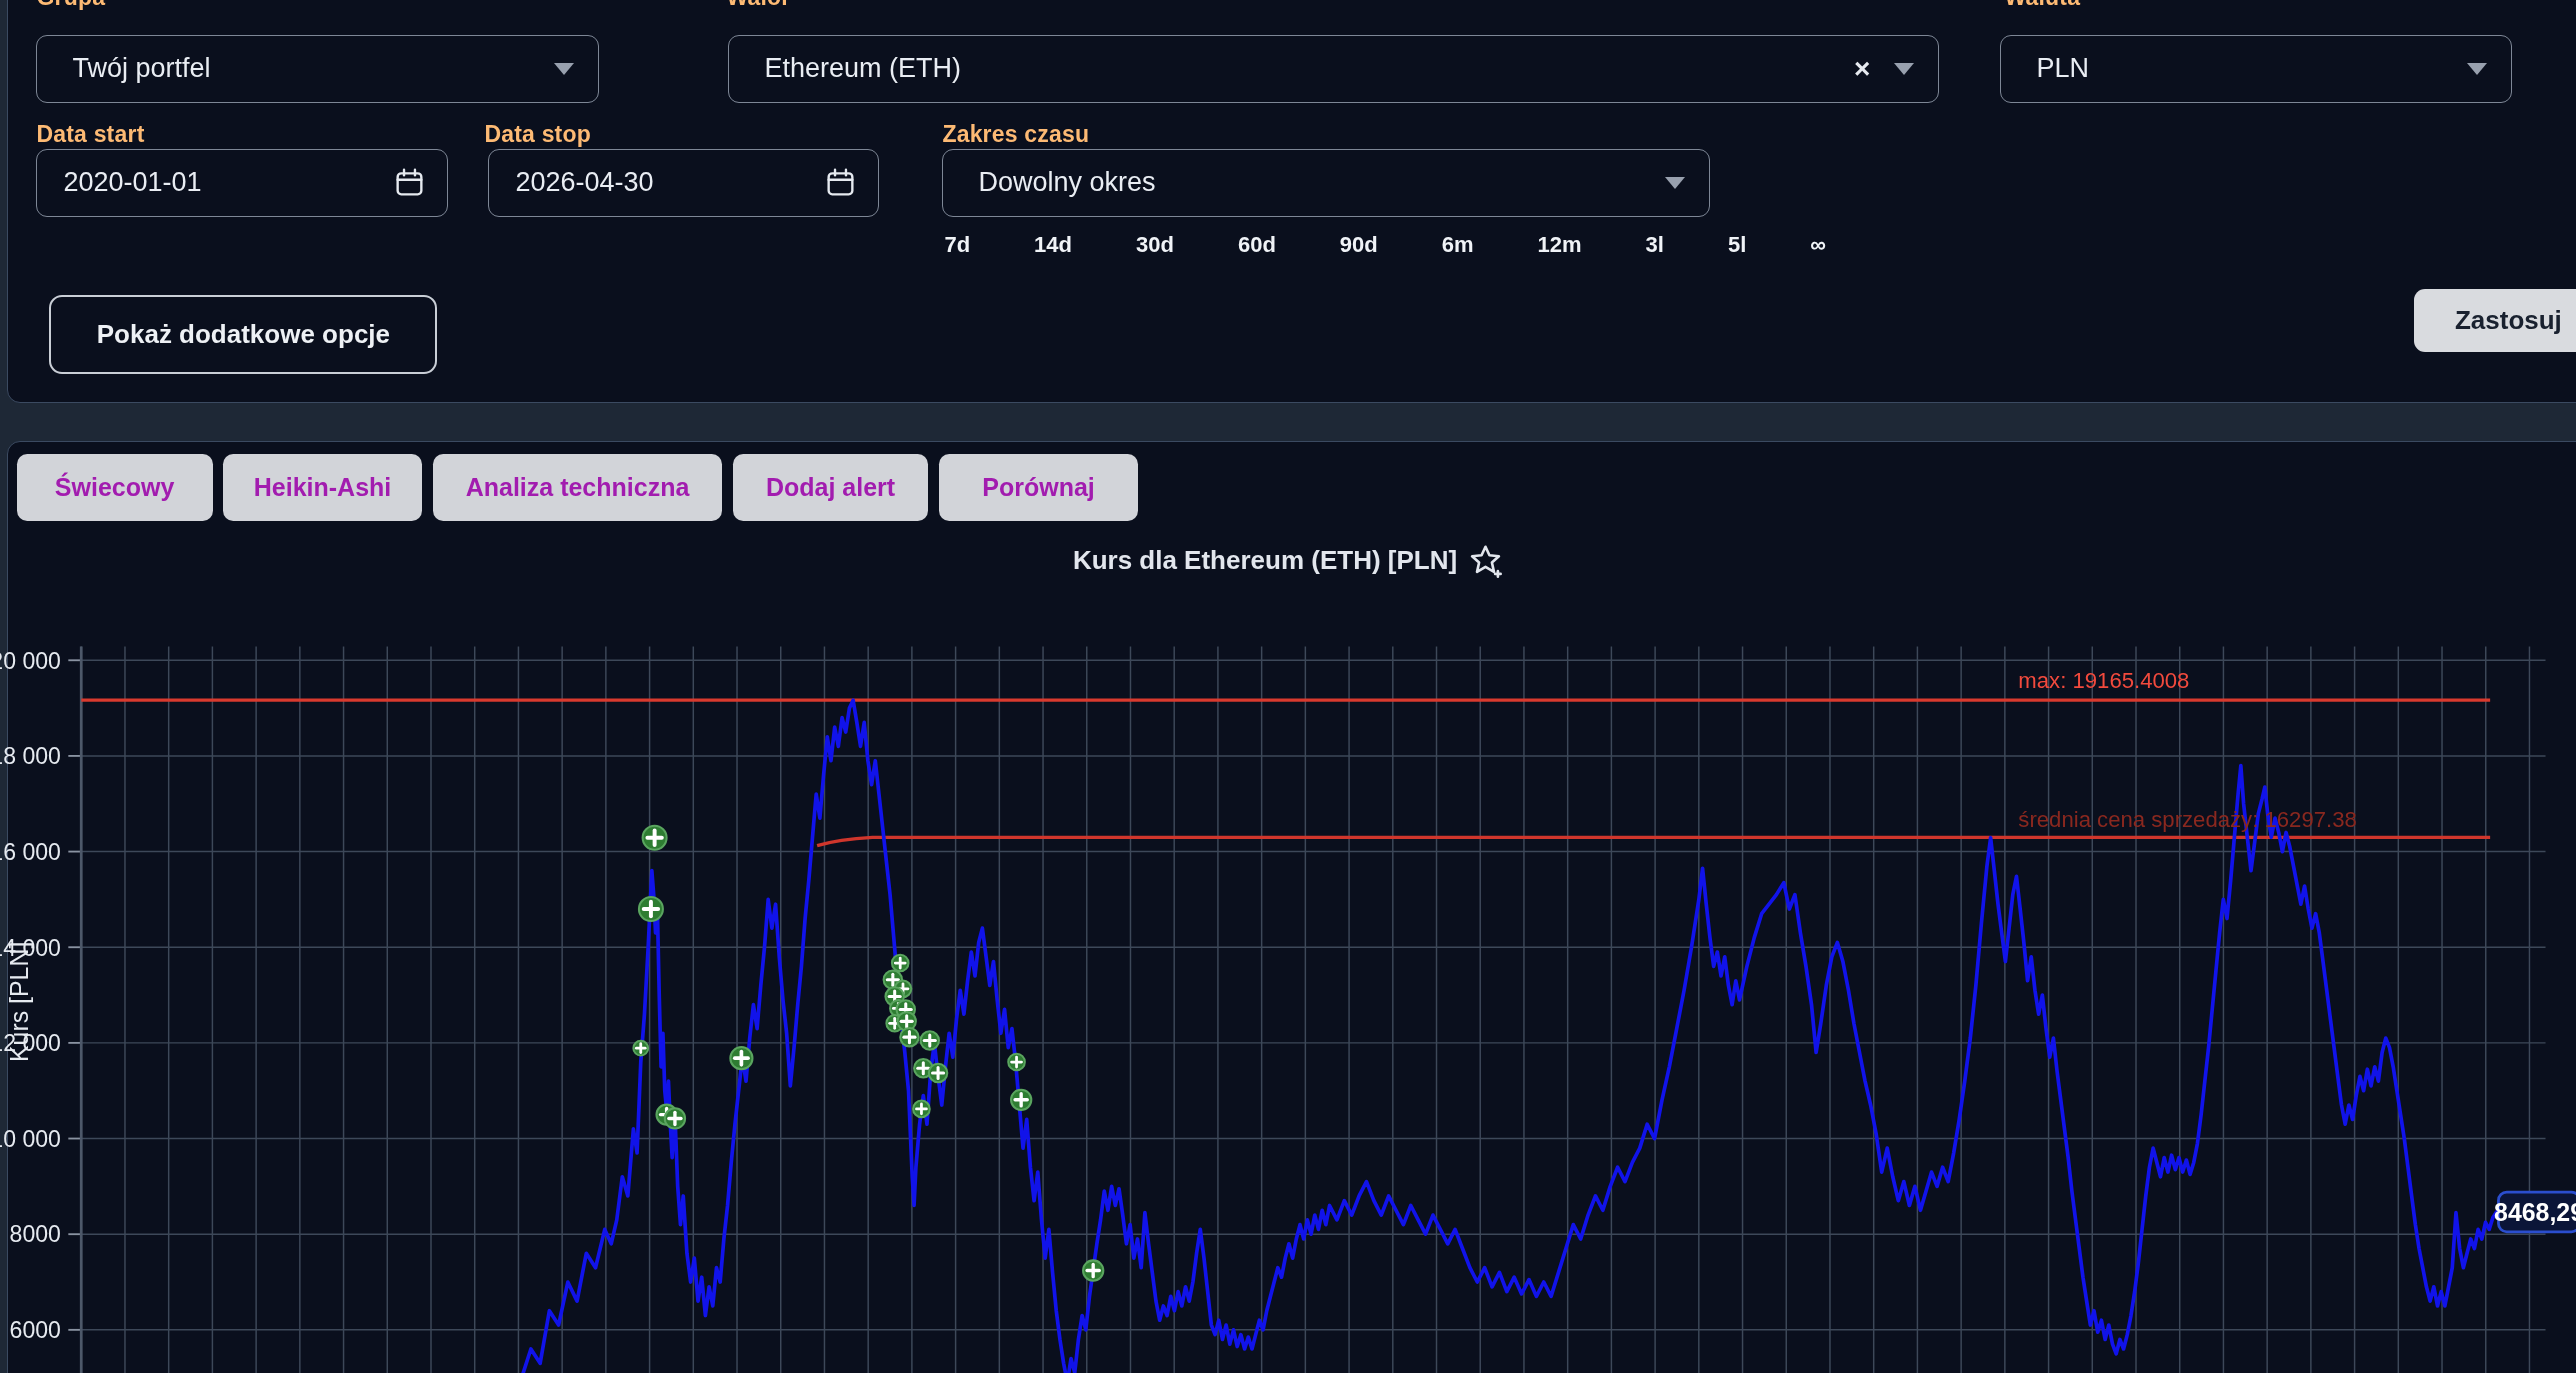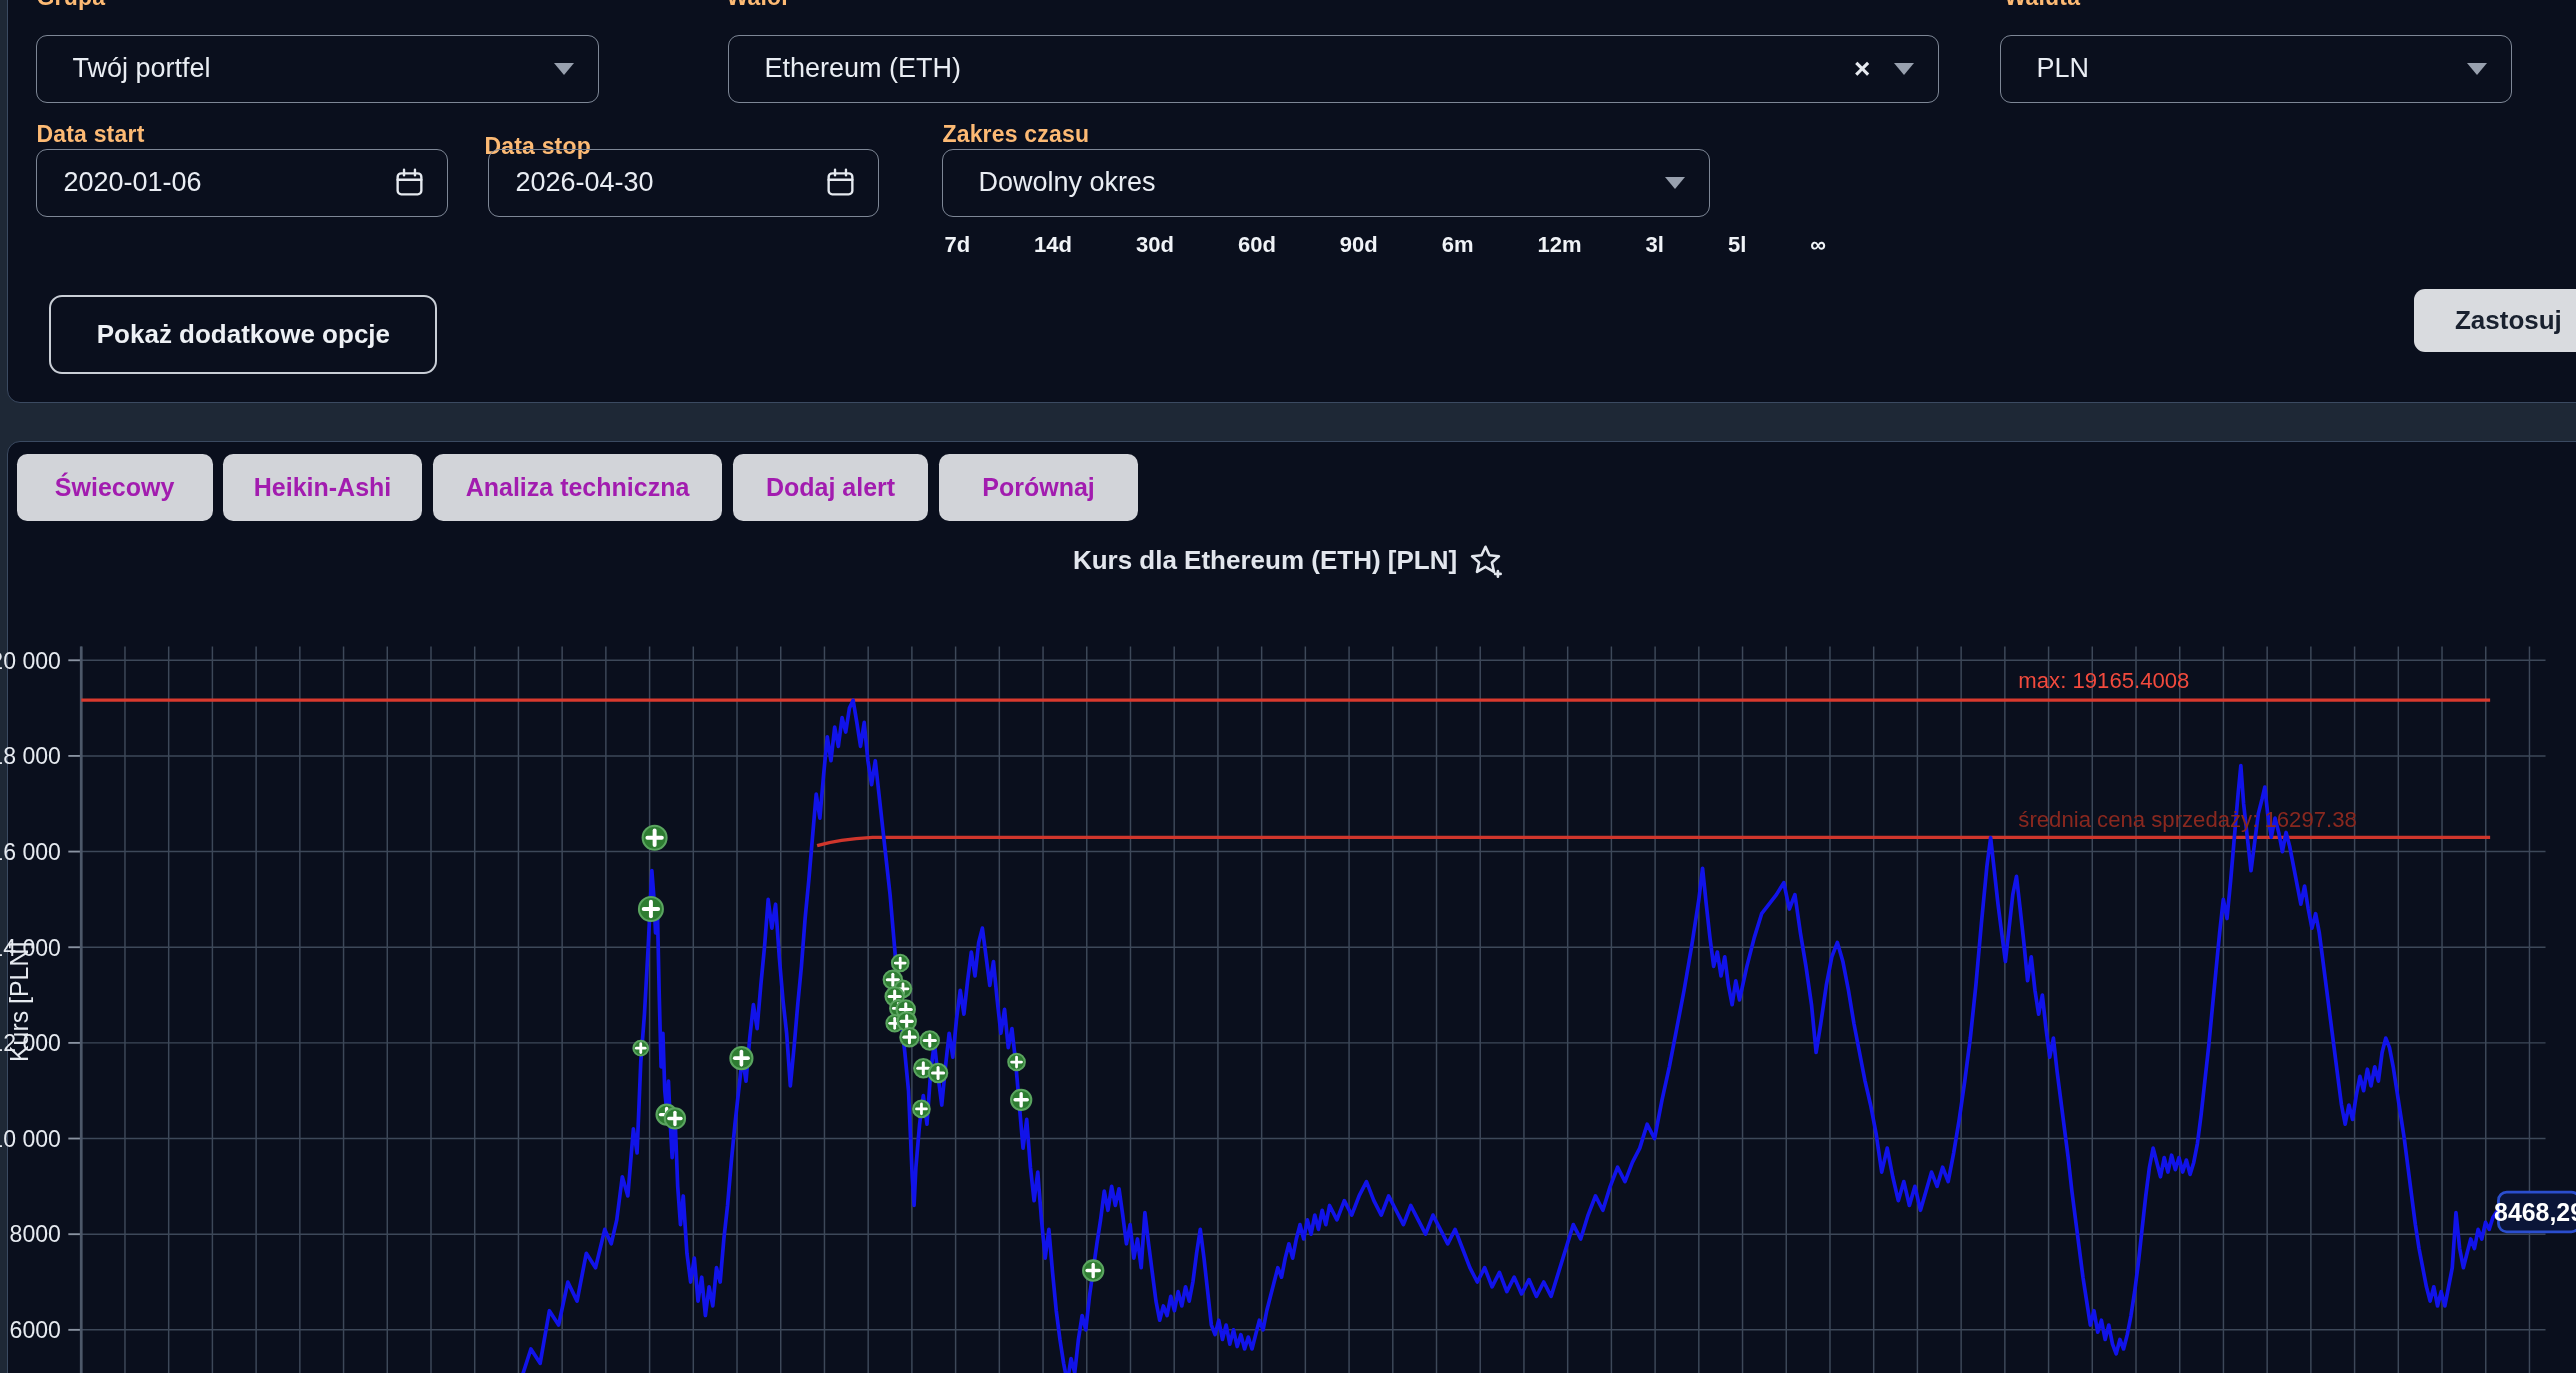--- a/index.html
+++ b/index.html
@@ -79,34 +79,34 @@
   </div>
 
   <div class="field-label" style="left:1996px;top:3.7px;">Waluta</div>
   <div class="selectbox" style="left:1992px;top:54px;width:512px;">
     <span class="val">PLN</span>
     <span class="caret"></span>
   </div>
 
   <div class="field-label" style="left:28px;top:140px;">Data start</div>
   <div class="datebox" style="left:28px;top:168px;width:412px;">
-    <span class="val">2020-01-06</span>
+    <span class="val">2020-01-01</span>
     <span class="cal-icon">
       <svg width="31" height="31" viewBox="0 0 34 34">
           <g fill="none" stroke="#e6eaf0" stroke-width="2.6" stroke-linecap="round">
             <rect x="4" y="7" width="26" height="23" rx="4"></rect>
             <line x1="4" y1="14" x2="30" y2="14"></line>
             <line x1="11" y1="3" x2="11" y2="9"></line>
             <line x1="23" y1="3" x2="23" y2="9"></line>
           </g>
         </svg>
     </span>
   </div>
 
-  <div class="field-label" style="left:476px;top:140px;margin-top:12px;">Data stop</div>
+  <div class="field-label" style="left:476px;top:140px;">Data stop</div>
   <div class="datebox" style="left:480px;top:168px;width:391px;">
     <span class="val">2026-04-30</span>
     <span class="cal-icon">
       <svg width="31" height="31" viewBox="0 0 34 34">
           <g fill="none" stroke="#e6eaf0" stroke-width="2.6" stroke-linecap="round">
             <rect x="4" y="7" width="26" height="23" rx="4"></rect>
             <line x1="4" y1="14" x2="30" y2="14"></line>
             <line x1="11" y1="3" x2="11" y2="9"></line>
             <line x1="23" y1="3" x2="23" y2="9"></line>
           </g>

